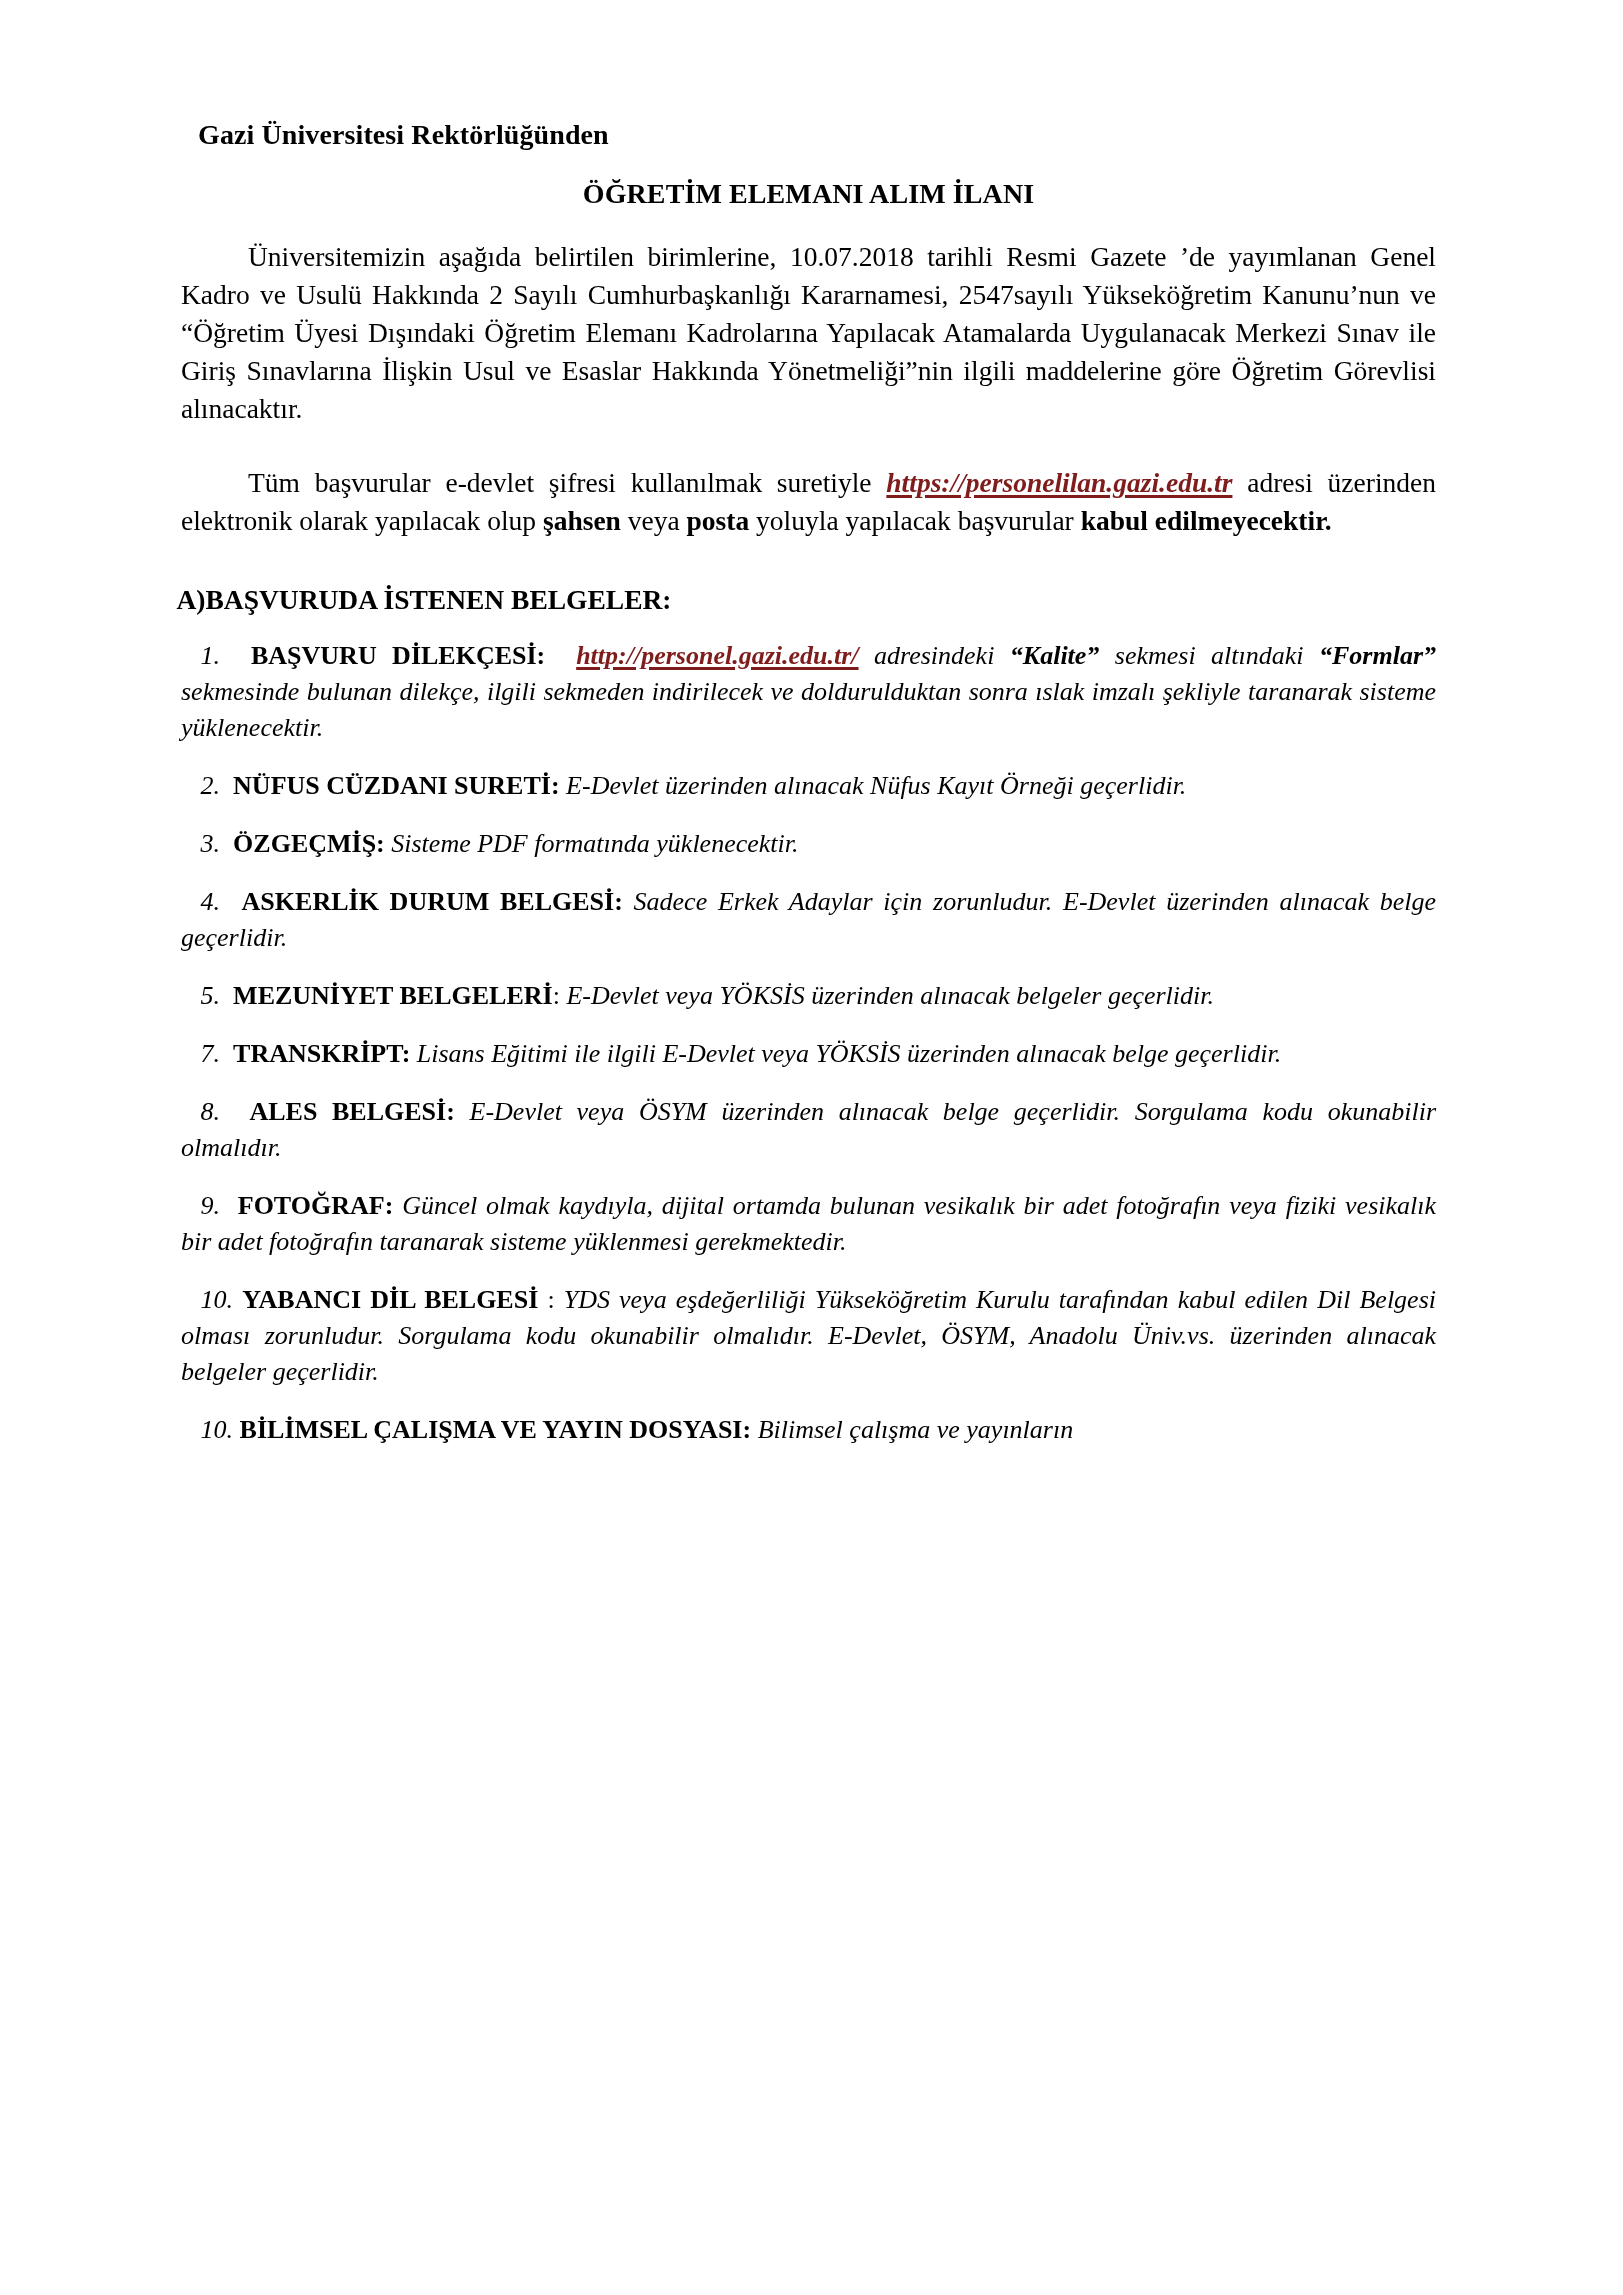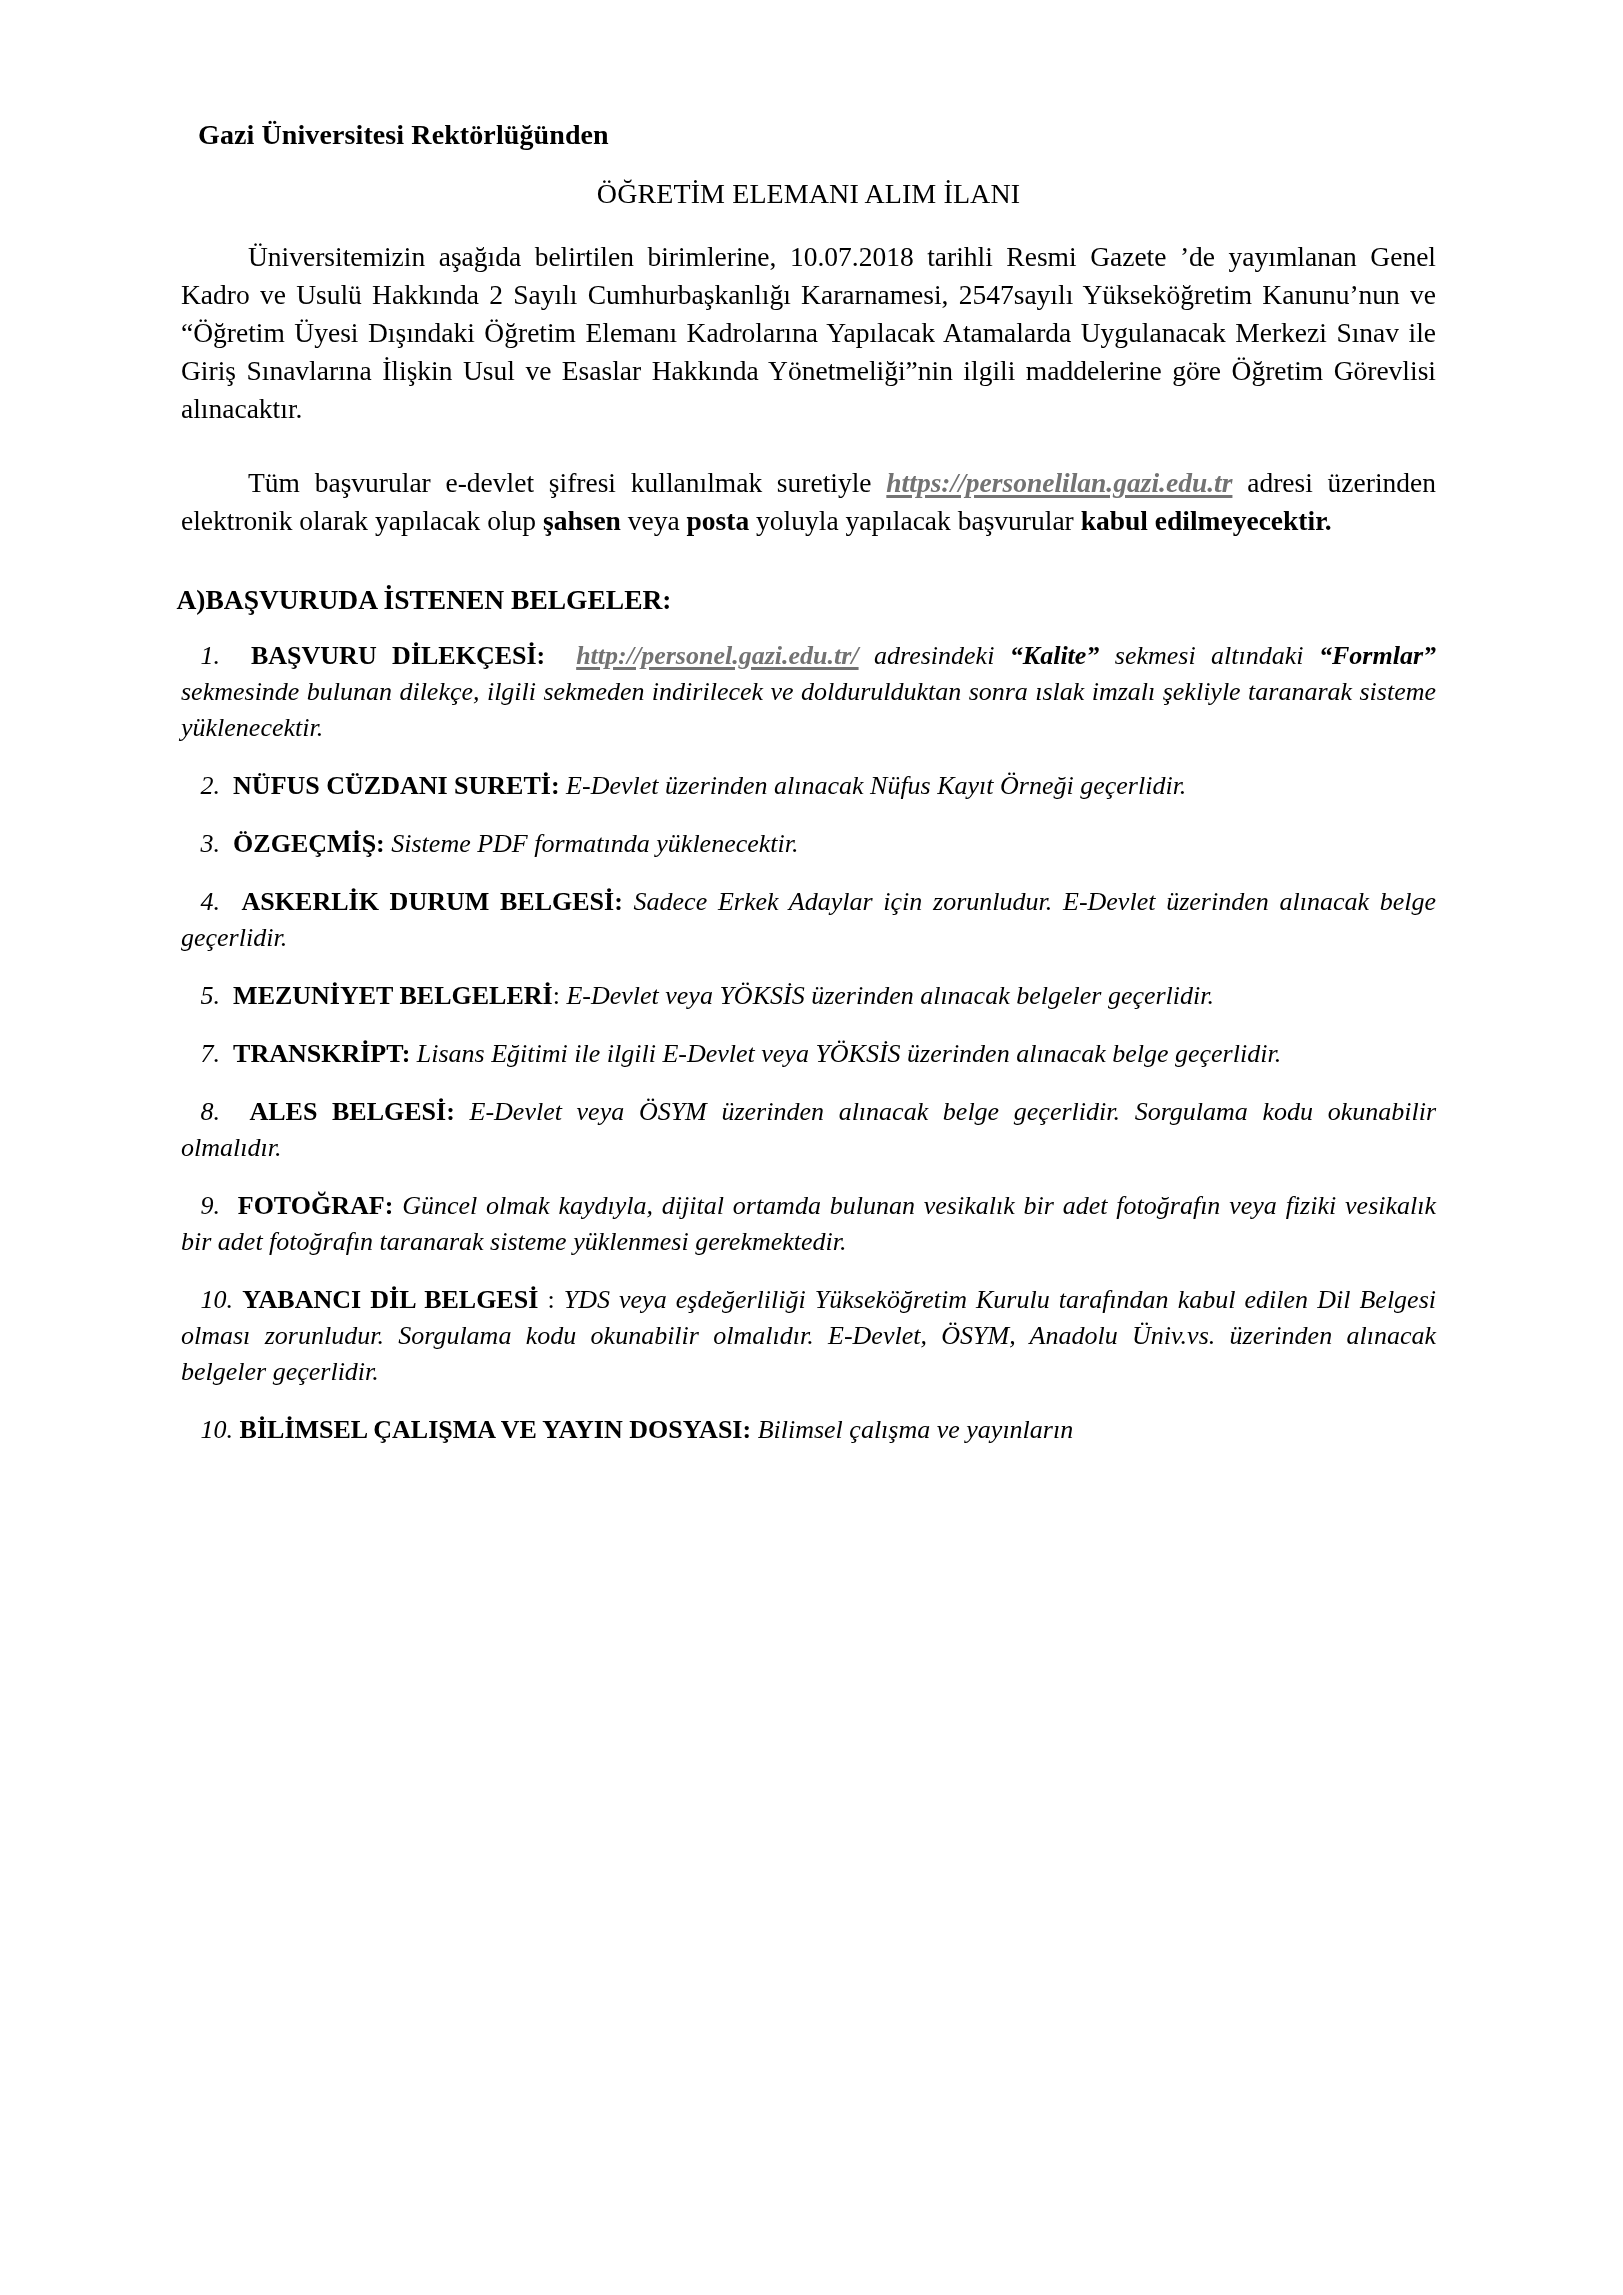--- a/index.html
+++ b/index.html
@@ -25,21 +25,21 @@
   
   .org-line {
     font-size: 28px;
     font-weight: bold;
     line-height: 1.0;
     margin: 0 0 0 17px;
     letter-spacing: 0.1px;
   }
   .doc-title {
     font-size: 28px;
-    font-weight: normal;
+    font-weight: bold;
     text-align: center;
     margin: 31px 0 0 0;
     line-height: 1.0;
     letter-spacing: 0.1px;
   }
 
   
   .para {
     font-size: 27.5px;
     line-height: 1.385;
@@ -99,21 +99,21 @@
     font-weight: normal;
   }
   .li-indent { text-indent: 19.6px; }
 
   
   .b { font-weight: bold; }
   .i { font-style: italic; }
   .bi { font-weight: bold; font-style: italic; }
   .bu { font-weight: bold; }
   .link {
-    color: #737373;
+    color: #7f1d1d;
     font-weight: bold;
     font-style: italic;
     text-decoration: underline;
     text-decoration-thickness: 2.6px;
     text-underline-offset: 2.6px;
   }
 </style>
 </head>
 <body>
 

